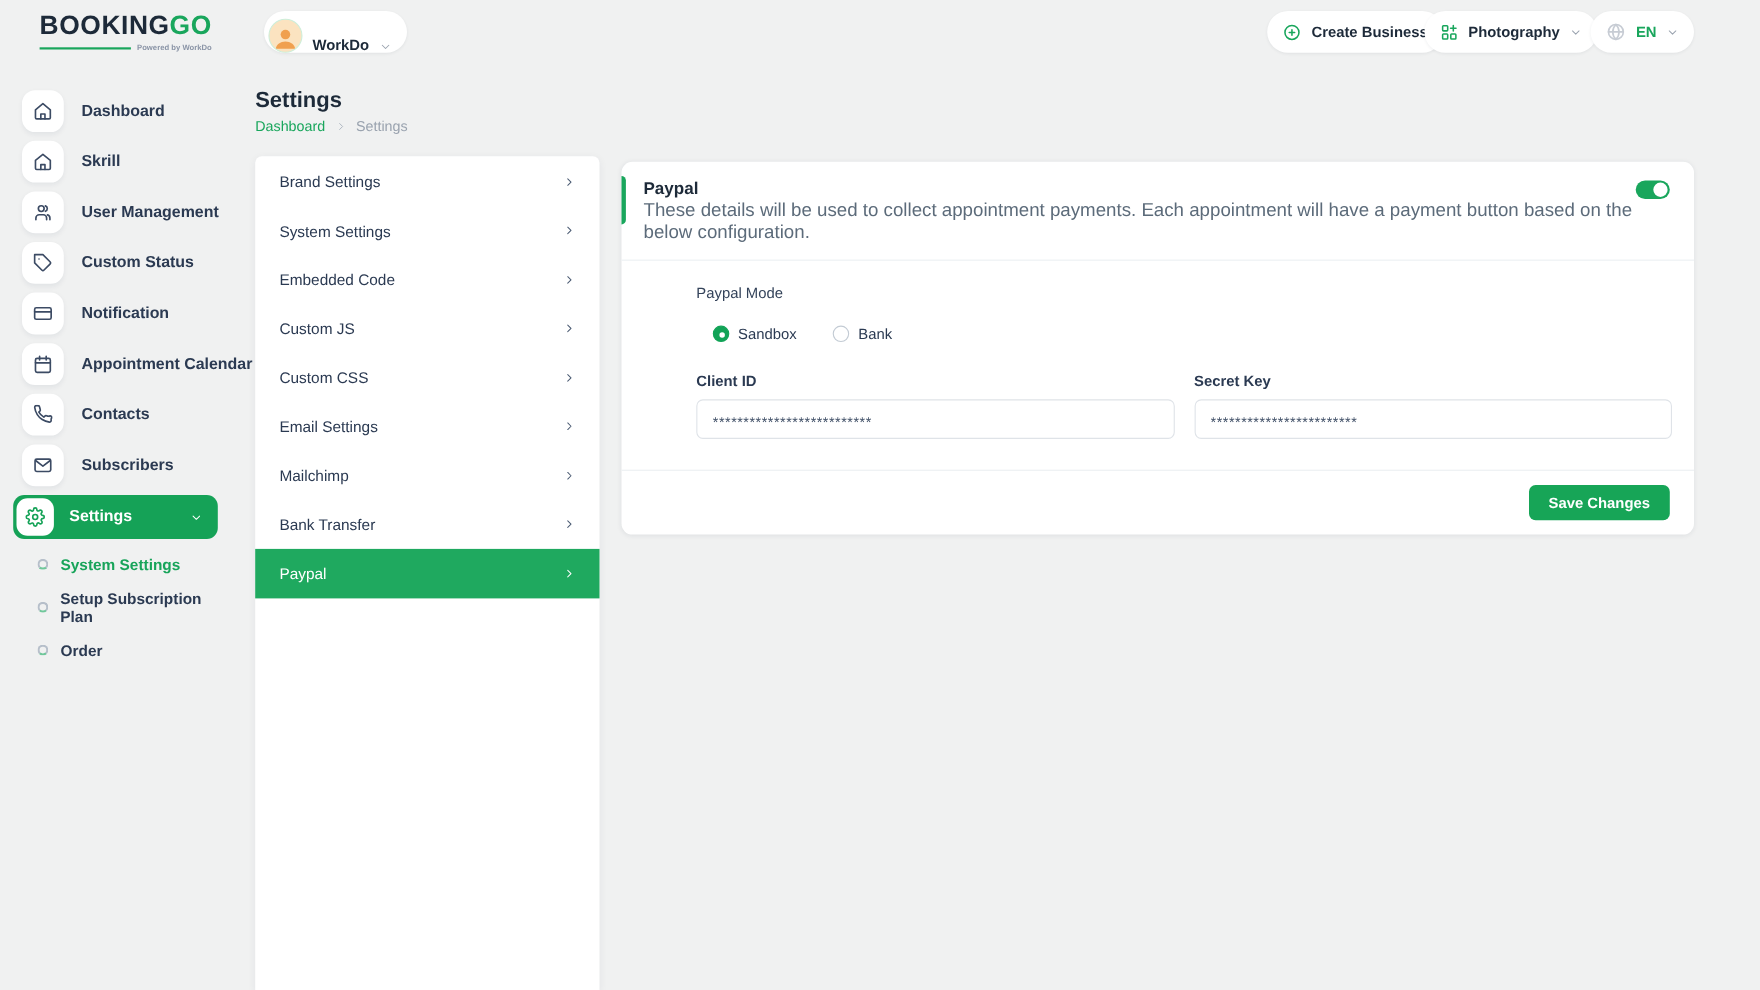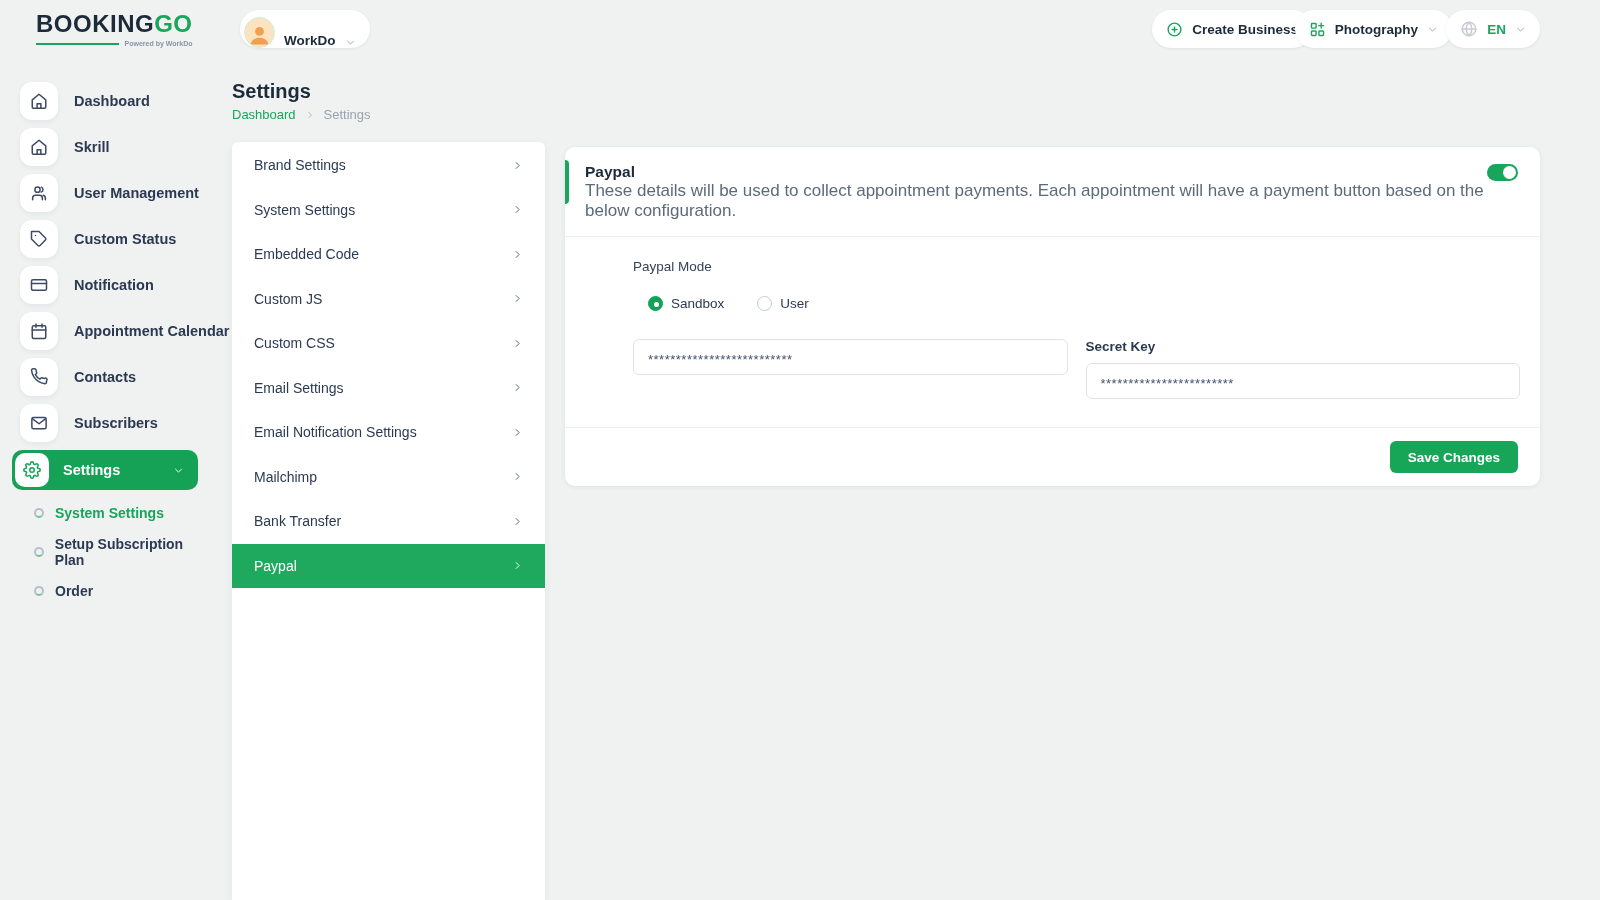--- a/index.html
+++ b/index.html
@@ -348,28 +348,20 @@
     </div>
     <div class="menu-row">
       <span>Email Settings</span>
       <span class="menu-chev">
         <svg viewBox="0 0 24 24" fill="none" stroke="currentColor" stroke-width="2" stroke-linecap="round" stroke-linejoin="round">
           <path d="m9 5.5 6.5 6.5L9 18.5"></path>
         </svg>
       </span>
     </div>
     <div class="menu-row">
-      <span>Email Notification Settings</span>
-      <span class="menu-chev">
-        <svg viewBox="0 0 24 24" fill="none" stroke="currentColor" stroke-width="2" stroke-linecap="round" stroke-linejoin="round">
-          <path d="m9 5.5 6.5 6.5L9 18.5"></path>
-        </svg>
-      </span>
-    </div>
-    <div class="menu-row">
       <span>Mailchimp</span>
       <span class="menu-chev">
         <svg viewBox="0 0 24 24" fill="none" stroke="currentColor" stroke-width="2" stroke-linecap="round" stroke-linejoin="round">
           <path d="m9 5.5 6.5 6.5L9 18.5"></path>
         </svg>
       </span>
     </div>
     <div class="menu-row">
       <span>Bank Transfer</span>
       <span class="menu-chev">
@@ -400,25 +392,25 @@
 
   <div class="card-body">
     <div class="mode-label">Paypal Mode</div>
     <div class="radio-row">
         <label class="radio-opt">
           <span class="radio checked"></span>
           <span>Sandbox</span>
         </label>
         <label class="radio-opt">
           <span class="radio"></span>
-          <span>User</span>
+          <span>Bank</span>
         </label>
       </div>
     <div class="fields-row">
-        <div class="field"><input type="text" value="**************************" style=""></div>
+        <div class="field"><div class="field-label">Client ID</div><input type="text" value="**************************" style=""></div>
         <div class="field"><div class="field-label">Secret Key</div><input type="text" value="************************" style=""></div>
       </div>
   </div>
 
   <div class="card-foot">
     <button class="save-btn">Save Changes</button>
   </div>
 </div>
 
 </body></html>

